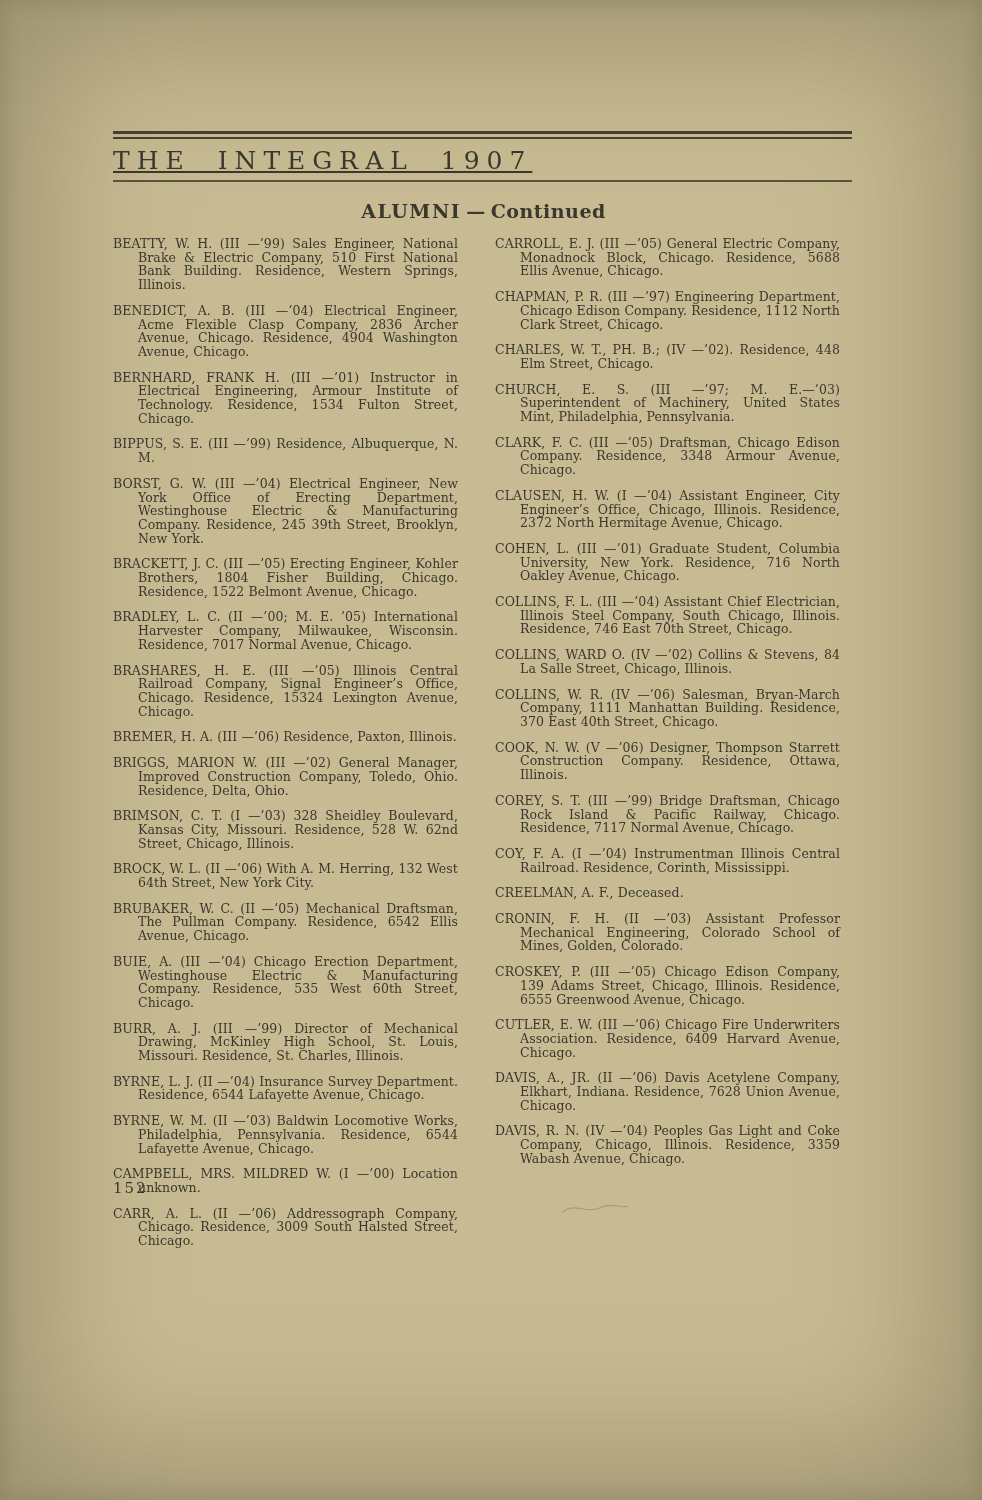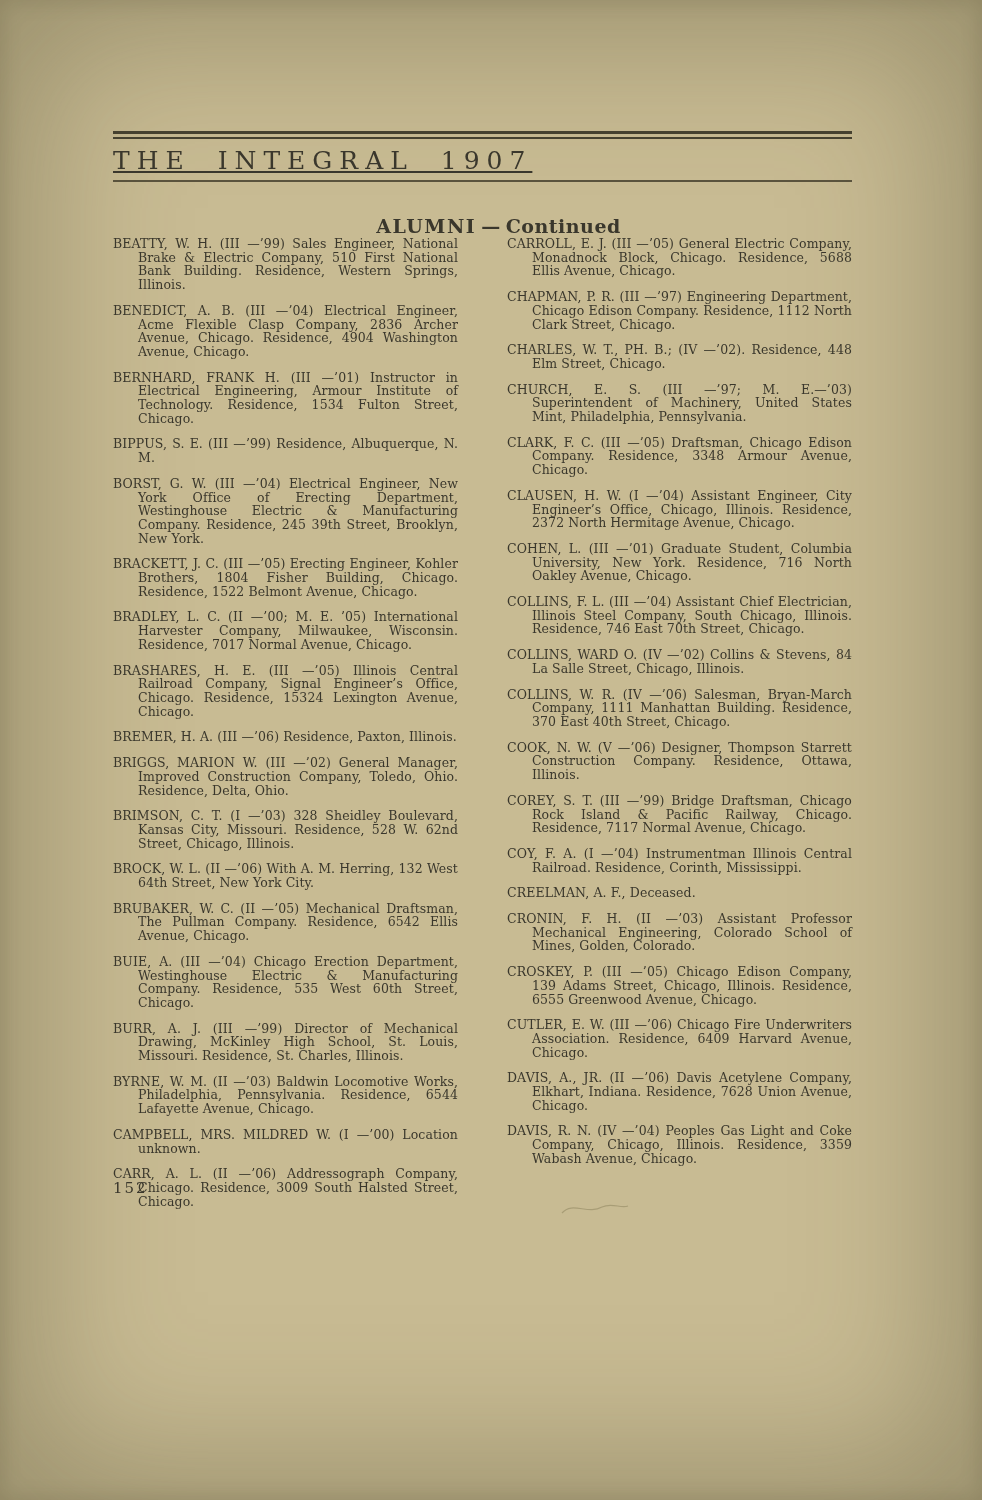--- a/index.html
+++ b/index.html
@@ -46,38 +46,38 @@
     height: 0;
     border-top: 2px solid rgba(62, 58, 40, 0.8);
   }
 
   
   .section-heading {
     position: absolute;
     top: 199px;
     left: 113px;
     width: 739px;
-    margin: 16px;
+    margin: 1px;
     text-align: center;
     font-size: 19px;
     font-weight: 700;
     letter-spacing: 0.5px;
     color: var(--ink, #3a372c);
   }
   .section-heading .sep { margin: 0 5px; font-weight: 700; }
   .section-heading .title { letter-spacing: 1.5px; }
 
   
   .columns {
     position: absolute;
     top: 237px;
     left: 113px;
     width: 739px;
     display: flex;
-    gap: 49px;
+    gap: 37px;
   }
   .col { width: 345px; }
   .entry {
     margin: 0 0 12px 0;
     font-size: 12.5px;
     line-height: 13.7px;
     text-align: justify;
     padding-left: 25px;
     text-indent: -25px;
     letter-spacing: 0.1px;
@@ -123,20 +123,21 @@
       <p class="entry">BRACKETT, J. C. (III —’05) Erecting Engineer, Kohler Brothers, 1804 Fisher Building, Chicago. Residence, 1522 Belmont Avenue, Chicago.</p>
       <p class="entry">BRADLEY, L. C. (II —’00; M. E. ’05) International Harvester Company, Milwaukee, Wisconsin. Residence, 7017 Normal Avenue, Chicago.</p>
       <p class="entry">BRASHARES, H. E. (III —’05) Illinois Central Railroad Company, Signal Engineer’s Office, Chicago. Residence, 15324 Lexington Avenue, Chicago.</p>
       <p class="entry">BREMER, H. A. (III —’06) Residence, Paxton, Illinois.</p>
       <p class="entry">BRIGGS, MARION W. (III —’02) General Manager, Improved Construction Company, Toledo, Ohio. Residence, Delta, Ohio.</p>
       <p class="entry">BRIMSON, C. T. (I —’03) 328 Sheidley Boulevard, Kansas City, Missouri. Residence, 528 W. 62nd Street, Chicago, Illinois.</p>
       <p class="entry">BROCK, W. L. (II —’06) With A. M. Herring, 132 West 64th Street, New York City.</p>
       <p class="entry">BRUBAKER, W. C. (II —’05) Mechanical Draftsman, The Pullman Company. Residence, 6542 Ellis Avenue, Chicago.</p>
       <p class="entry">BUIE, A. (III —’04) Chicago Erection Department, Westinghouse Electric &amp; Manufacturing Company. Residence, 535 West 60th Street, Chicago.</p>
       <p class="entry">BURR, A. J. (III —’99) Director of Mechanical Drawing, McKinley High School, St. Louis, Missouri. Residence, St. Charles, Illinois.</p>
+      <p class="entry">BYRNE, L. J. (II —’04) Insurance Survey Department. Residence, 6544 Lafayette Avenue, Chicago.</p>
       <p class="entry">BYRNE, W. M. (II —’03) Baldwin Locomotive Works, Philadelphia, Pennsylvania. Residence, 6544 Lafayette Avenue, Chicago.</p>
       <p class="entry">CAMPBELL, MRS. MILDRED W. (I —’00) Location unknown.</p>
       <p class="entry">CARR, A. L. (II —’06) Addressograph Company, Chicago. Residence, 3009 South Halsted Street, Chicago.</p>
     </div>
     <div class="col">
       <p class="entry">CARROLL, E. J. (III —’05) General Electric Company, Monadnock Block, Chicago. Residence, 5688 Ellis Avenue, Chicago.</p>
       <p class="entry">CHAPMAN, P. R. (III —’97) Engineering Department, Chicago Edison Company. Residence, 1112 North Clark Street, Chicago.</p>
       <p class="entry">CHARLES, W. T., PH. B.; (IV —’02). Residence, 448 Elm Street, Chicago.</p>
       <p class="entry">CHURCH, E. S. (III —’97; M. E.—’03) Superintendent of Machinery, United States Mint, Philadelphia, Pennsylvania.</p>
       <p class="entry">CLARK, F. C. (III —’05) Draftsman, Chicago Edison Company. Residence, 3348 Armour Avenue, Chicago.</p>

